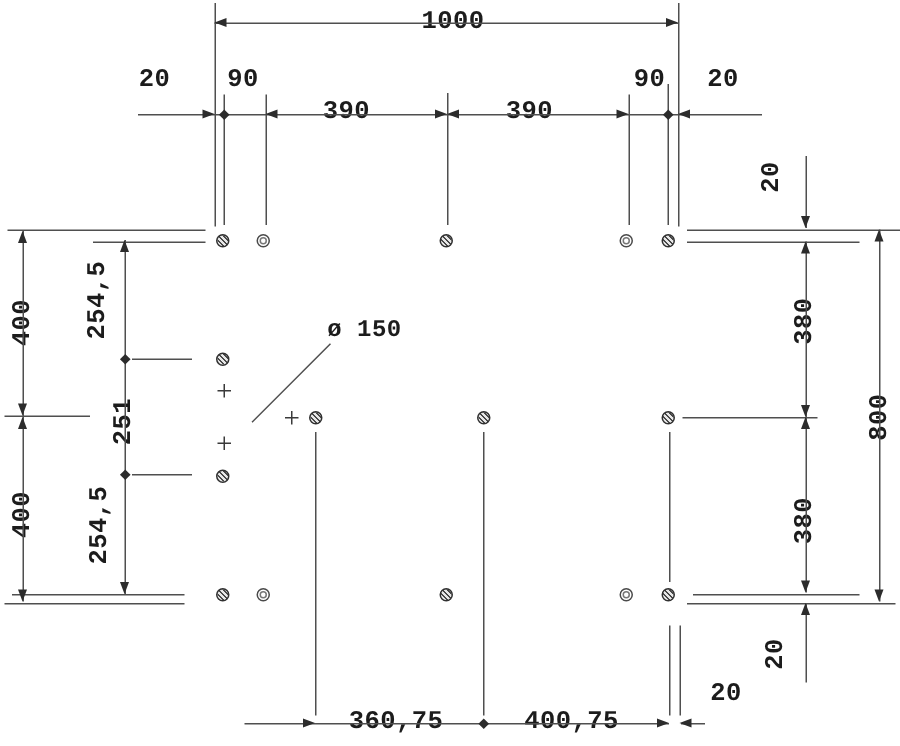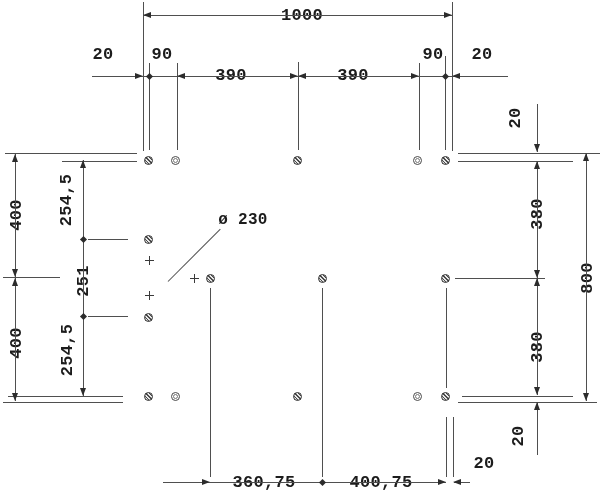--- a/index.html
+++ b/index.html
@@ -69,21 +69,21 @@
   <div class="lbl rot bg" style="left:16px;top:215px;">400</div>
   <div class="lbl rot bg" style="left:16px;top:343px;">400</div>
   <div class="lbl rot" style="left:66px;top:200px;">254,5</div>
   <div class="lbl rot bg" style="left:83px;top:281px;">251</div>
   <div class="lbl rot" style="left:67px;top:350px;">254,5</div>
 
   <div class="lbl bg" style="left:264px;top:482px;">360,75</div>
   <div class="lbl bg" style="left:381px;top:482px;">400,75</div>
   <div class="lbl" style="left:484px;top:463px;">20</div>
 
-  <div class="lbl phi" style="left:243px;top:220px;">ø 230</div>
+  <div class="lbl phi" style="left:243px;top:220px;">ø 150</div>
 
   <div class="leader" style="left:168px;top:281px;width:74px;"></div>
 <div class="hl" style="left: 143px; top: 15px; width: 309px;"></div>
     <div class="hl" style="left: 92px; top: 76px; width: 416px;"></div>
     <div class="hl" style="left: 5px; top: 153px; width: 132px;"></div>
     <div class="hl" style="left: 62px; top: 161px; width: 75px;"></div>
     <div class="hl" style="left: 3px; top: 277px; width: 57px;"></div>
     <div class="hl" style="left: 88px; top: 239px; width: 40px;"></div>
     <div class="hl" style="left: 88px; top: 316px; width: 40px;"></div>
     <div class="hl" style="left: 8px; top: 396px; width: 115px;"></div>

